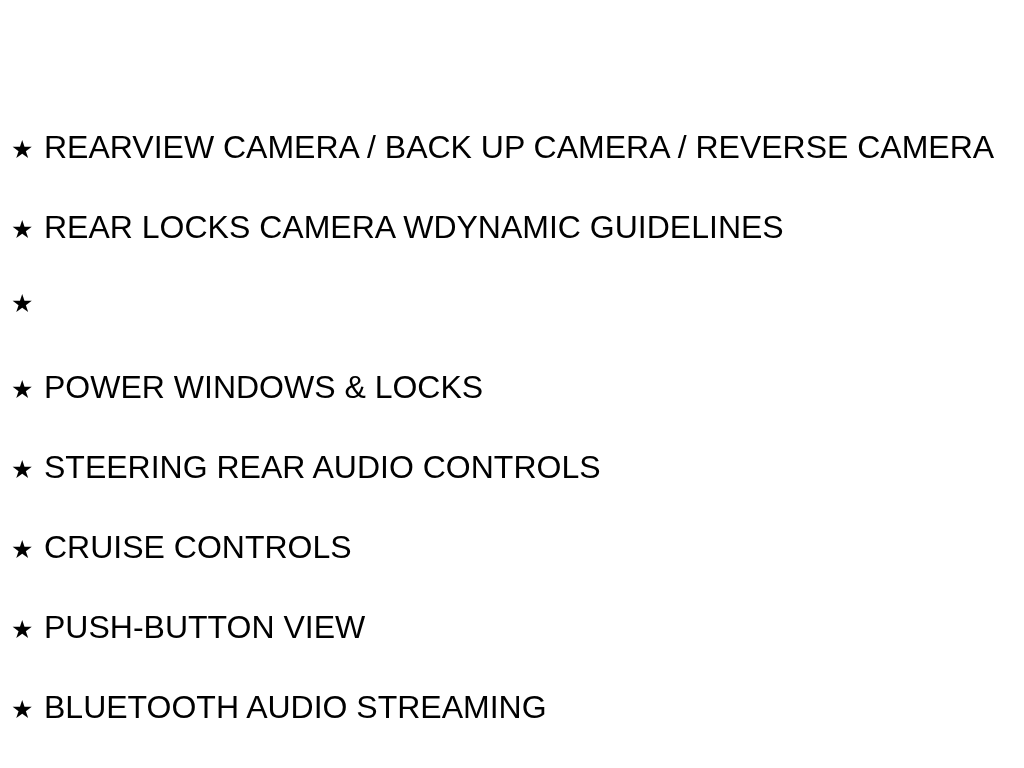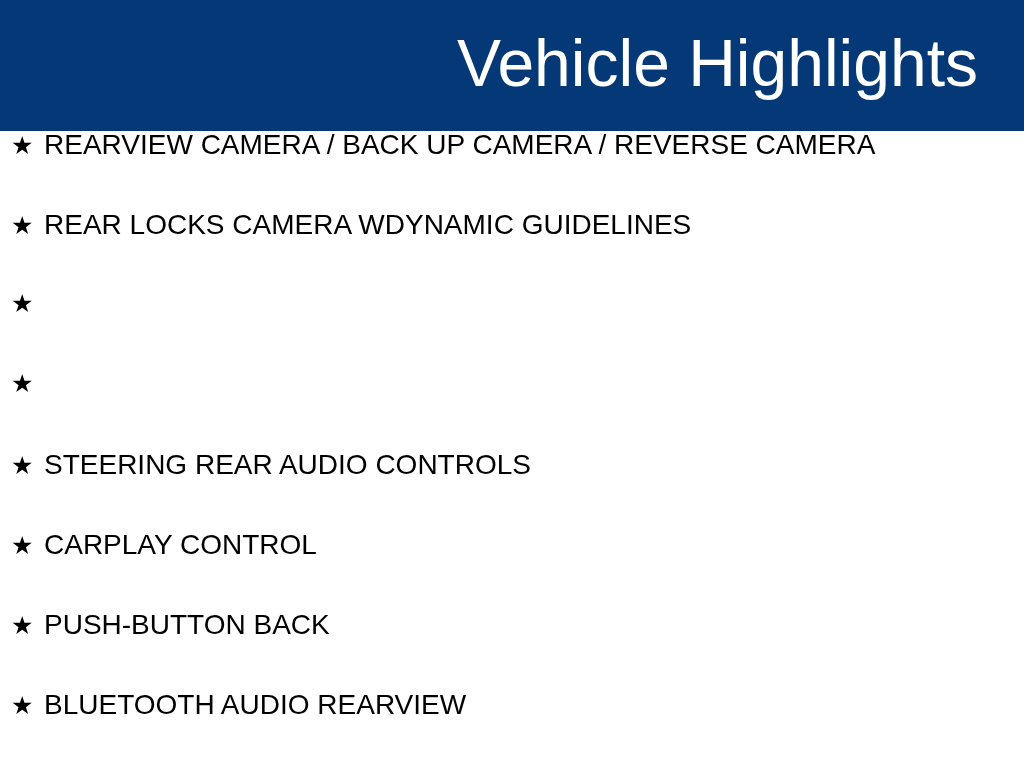--- a/index.html
+++ b/index.html
@@ -73,70 +73,68 @@
     flex: 0 0 33px;
     color: #000000;
     font-family: "DejaVu Sans", sans-serif;
     font-size: 25px;
     line-height: 1;
   }
 
   .highlight-text {
     color: #000000;
     font-family: "Liberation Sans", sans-serif;
-    font-size: 28px;
+    font-size: 32px;
     font-weight: 400;
     line-height: 1;
     white-space: nowrap;
   }
 </style>
 </head>
 <body>
 
 <div class="slide">
 
-  <div class="header-band">
-    <div class="header-title">Vehicle Highlights</div>
-  </div>
 
   <ul class="highlights-list">
 
     <li class="highlight-item">
       <span class="bullet-star">★</span>
       <span class="highlight-text">REARVIEW CAMERA / BACK UP CAMERA / REVERSE CAMERA</span>
     </li>
 
     <li class="highlight-item">
       <span class="bullet-star">★</span>
       <span class="highlight-text">REAR LOCKS CAMERA WDYNAMIC GUIDELINES</span>
     </li>
 
     <li class="highlight-item">
       <span class="bullet-star">★</span>
     </li>
 
     <li class="highlight-item">
       <span class="bullet-star">★</span>
+      <span class="highlight-text">POWER WINDOWS &amp; LOCKS</span>
     </li>
 
     <li class="highlight-item">
       <span class="bullet-star">★</span>
       <span class="highlight-text">STEERING REAR AUDIO CONTROLS</span>
     </li>
 
     <li class="highlight-item">
       <span class="bullet-star">★</span>
-      <span class="highlight-text">CARPLAY CONTROL</span>
+      <span class="highlight-text">CRUISE CONTROLS</span>
     </li>
 
     <li class="highlight-item">
       <span class="bullet-star">★</span>
-      <span class="highlight-text">PUSH-BUTTON BACK</span>
+      <span class="highlight-text">PUSH-BUTTON VIEW</span>
     </li>
 
     <li class="highlight-item">
       <span class="bullet-star">★</span>
-      <span class="highlight-text">BLUETOOTH AUDIO REARVIEW</span>
+      <span class="highlight-text">BLUETOOTH AUDIO STREAMING</span>
     </li>
 
   </ul>
 
 </div>
 
 </body></html>

